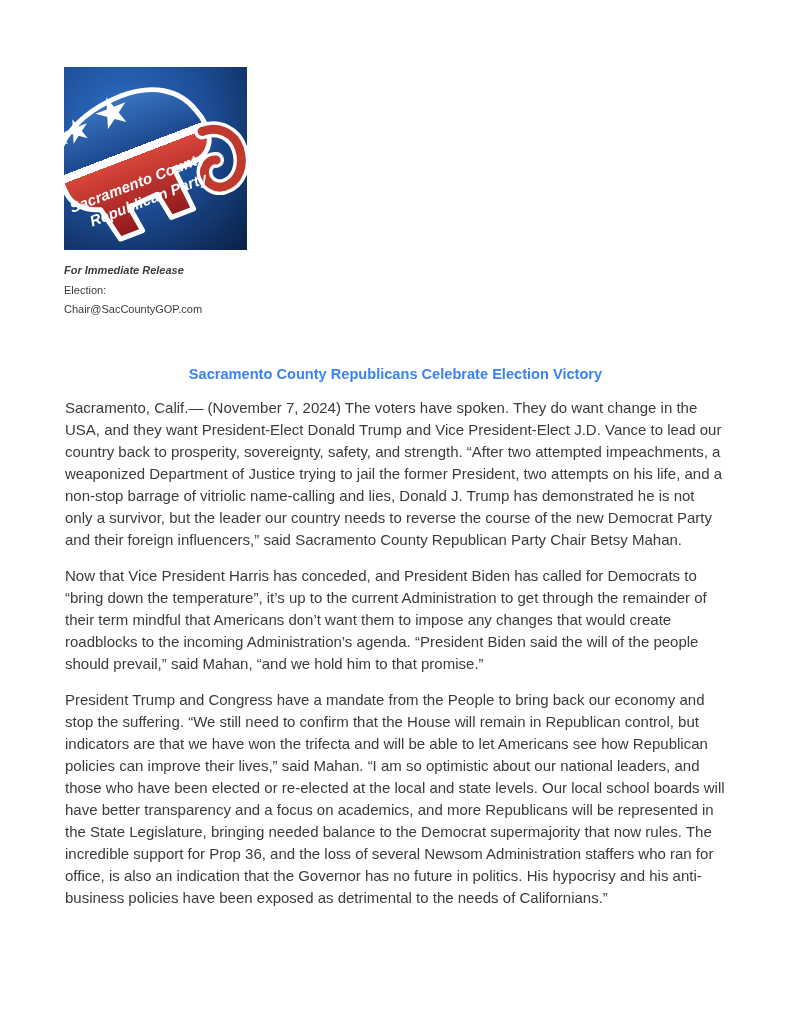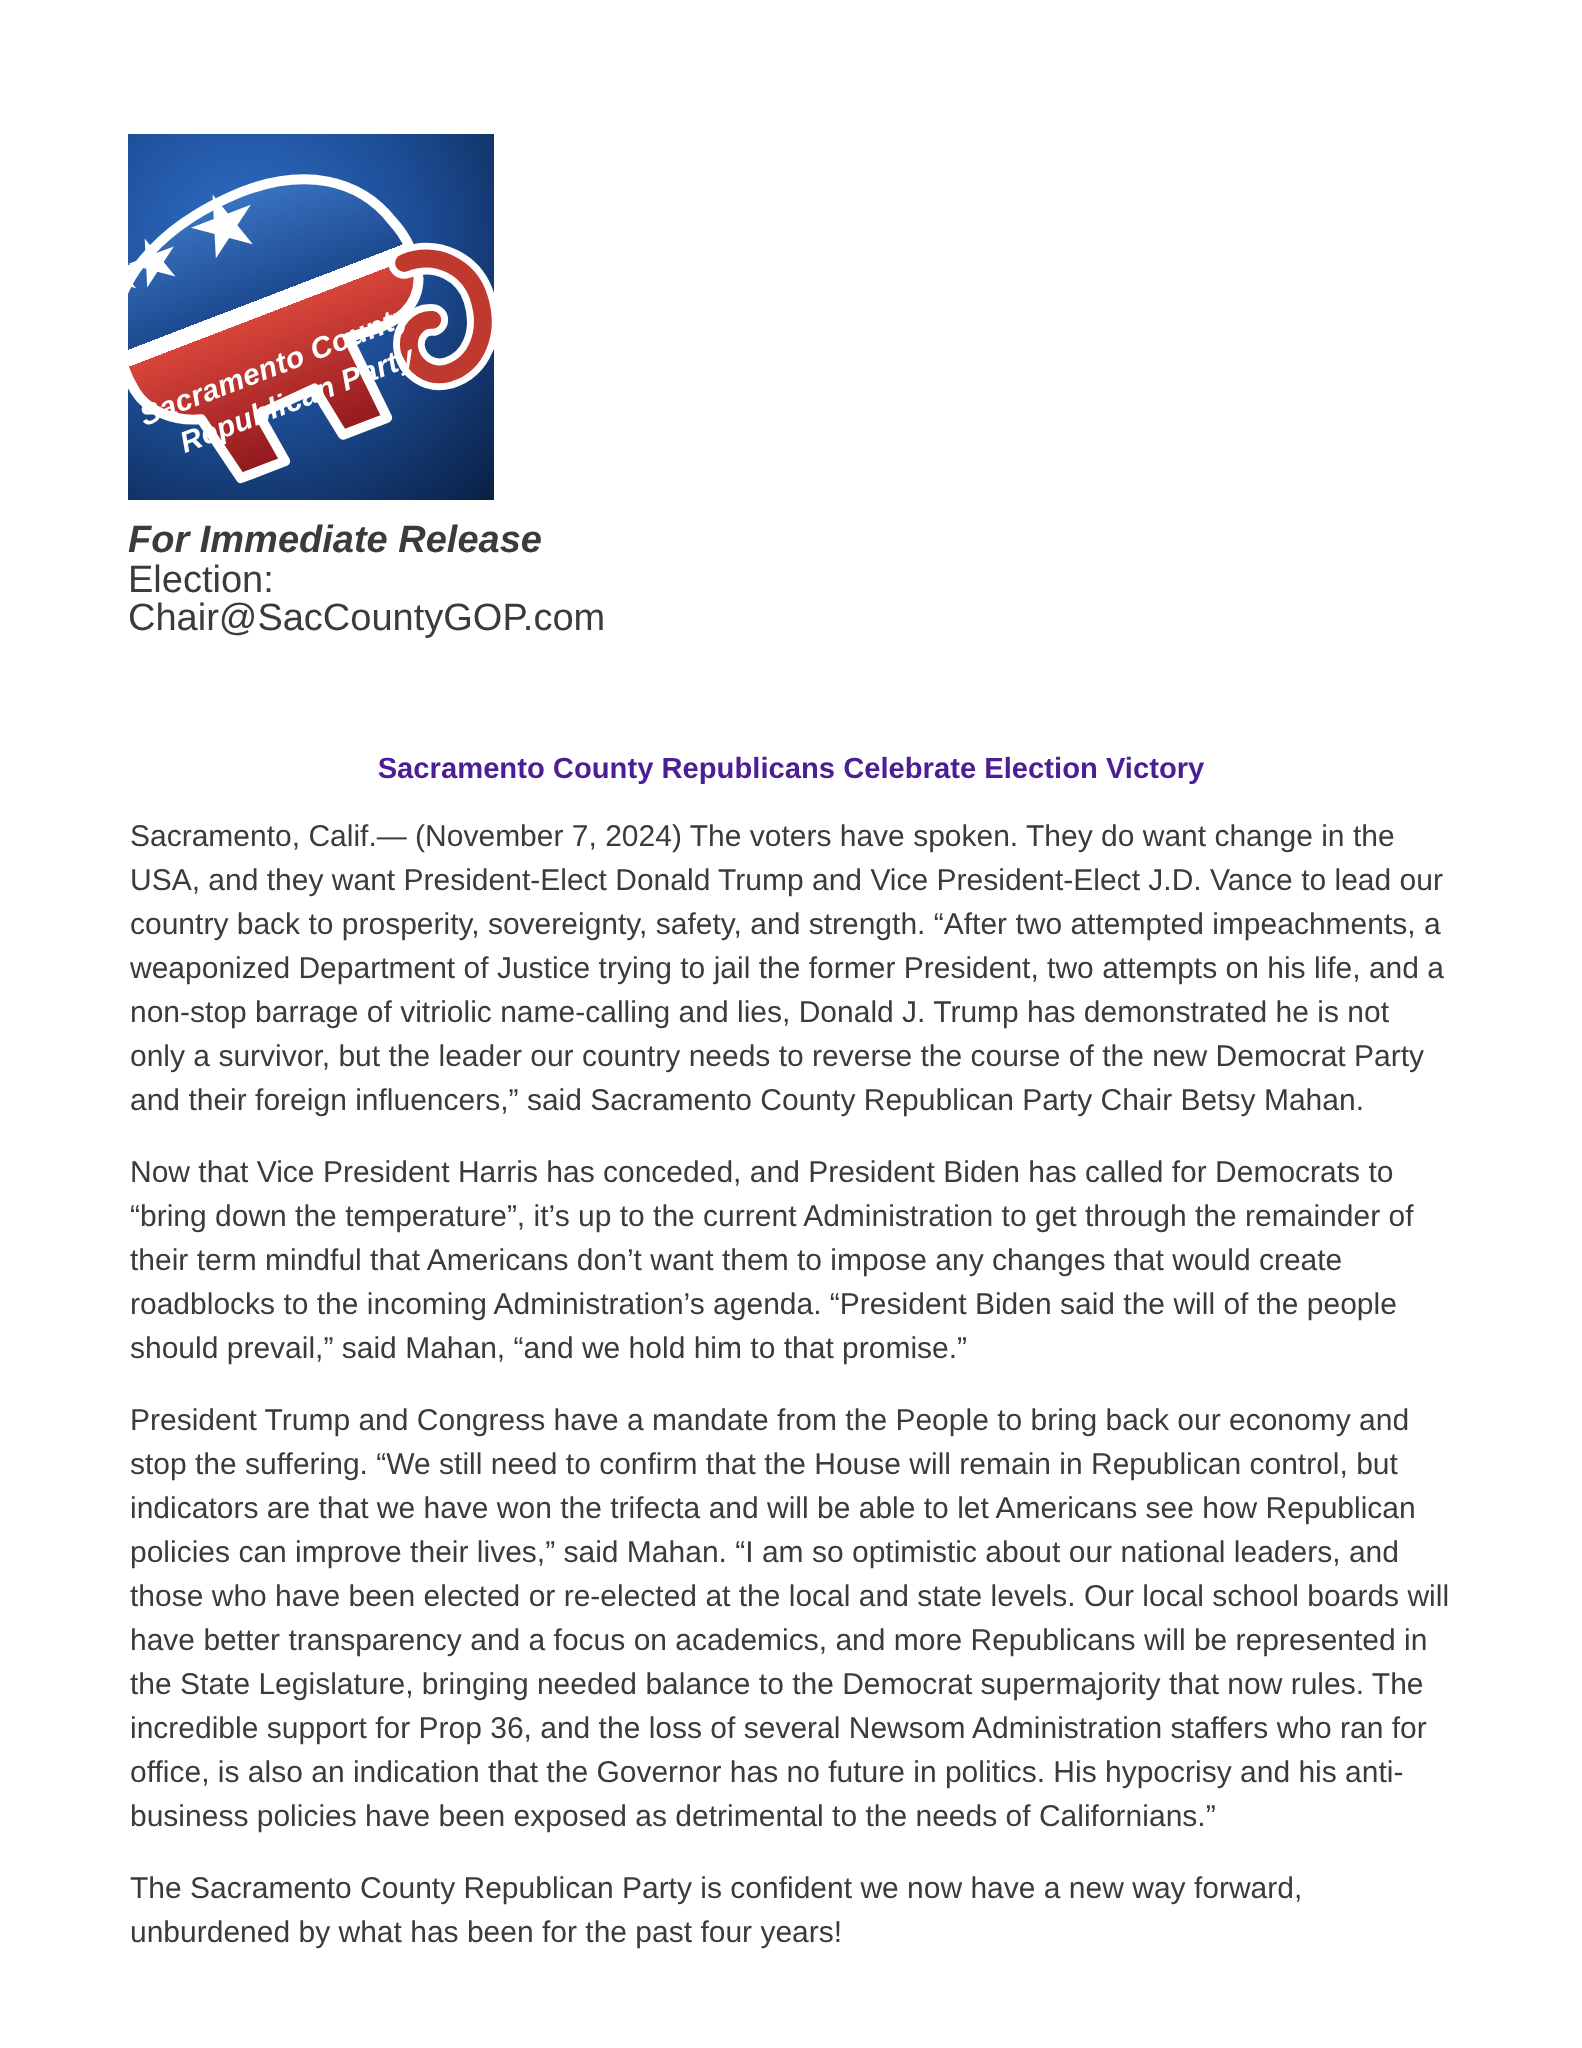--- a/index.html
+++ b/index.html
@@ -54,37 +54,37 @@
     font-style: italic;
     font-size: 15px;
     letter-spacing: 0.2px;
     fill: #ffffff;
   }
 
   
   .contact {
     position: absolute;
     left: 64px; top: 261px;
-    font-size: 19px;
+    font-size: 11px;
     line-height: 19.5px;
   }
   .contact .release { font-weight: 700; font-style: italic; }
 
   
   .article {
     position: absolute;
     left: 65px; top: 366px;
     width: 661px;
   }
   .article h1 {
     font-size: 14.6px;
     font-weight: 700;
     text-align: center;
-    color: #4c1d95;
-    margin: 11px 0 15px 0;
+    color: #3b82f6;
+    margin: 0 0 15px 0;
   }
   .article p {
     font-size: 15px;
     line-height: 22px;
     margin: 0 0 14px 0;
     text-align: left;
   }
 </style>
 </head>
 <body>
@@ -133,16 +133,15 @@
     <div class="release">For Immediate Release</div>
     <div>Election:</div>
     <div>Chair@SacCountyGOP.com</div>
   </section>
 
   <main class="article">
     <h1>Sacramento County Republicans Celebrate Election Victory</h1>
     <p>Sacramento, Calif.— (November 7, 2024) The voters have spoken. They do want change in the USA, and they want President-Elect Donald Trump and Vice President-Elect J.D. Vance to lead our country back to prosperity, sovereignty, safety, and strength. “After two attempted impeachments, a weaponized Department of Justice trying to jail the former President, two attempts on his life, and a non-stop barrage of vitriolic name-calling and lies, Donald J. Trump has demonstrated he is not only a survivor, but the leader our country needs to reverse the course of the new Democrat Party and their foreign influencers,” said Sacramento County Republican Party Chair Betsy Mahan.</p>
     <p>Now that Vice President Harris has conceded, and President Biden has called for Democrats to “bring down the temperature”, it’s up to the current Administration to get through the remainder of their term mindful that Americans don’t want them to impose any changes that would create roadblocks to the incoming Administration’s agenda. “President Biden said the will of the people should prevail,” said Mahan, “and we hold him to that promise.”</p>
     <p>President Trump and Congress have a mandate from the People to bring back our economy and stop the suffering. “We still need to confirm that the House will remain in Republican control, but indicators are that we have won the trifecta and will be able to let Americans see how Republican policies can improve their lives,” said Mahan. “I am so optimistic about our national leaders, and those who have been elected or re-elected at the local and state levels. Our local school boards will have better transparency and a focus on academics, and more Republicans will be represented in the State Legislature, bringing needed balance to the Democrat supermajority that now rules. The incredible support for Prop 36, and the loss of several Newsom Administration staffers who ran for office, is also an indication that the Governor has no future in politics. His hypocrisy and his anti-business policies have been exposed as detrimental to the needs of Californians.”</p>
-    <p>The Sacramento County Republican Party is confident we now have a new way forward, unburdened by what has been for the past four years!</p>
   </main>
 
 </div>
 
 </body></html>

